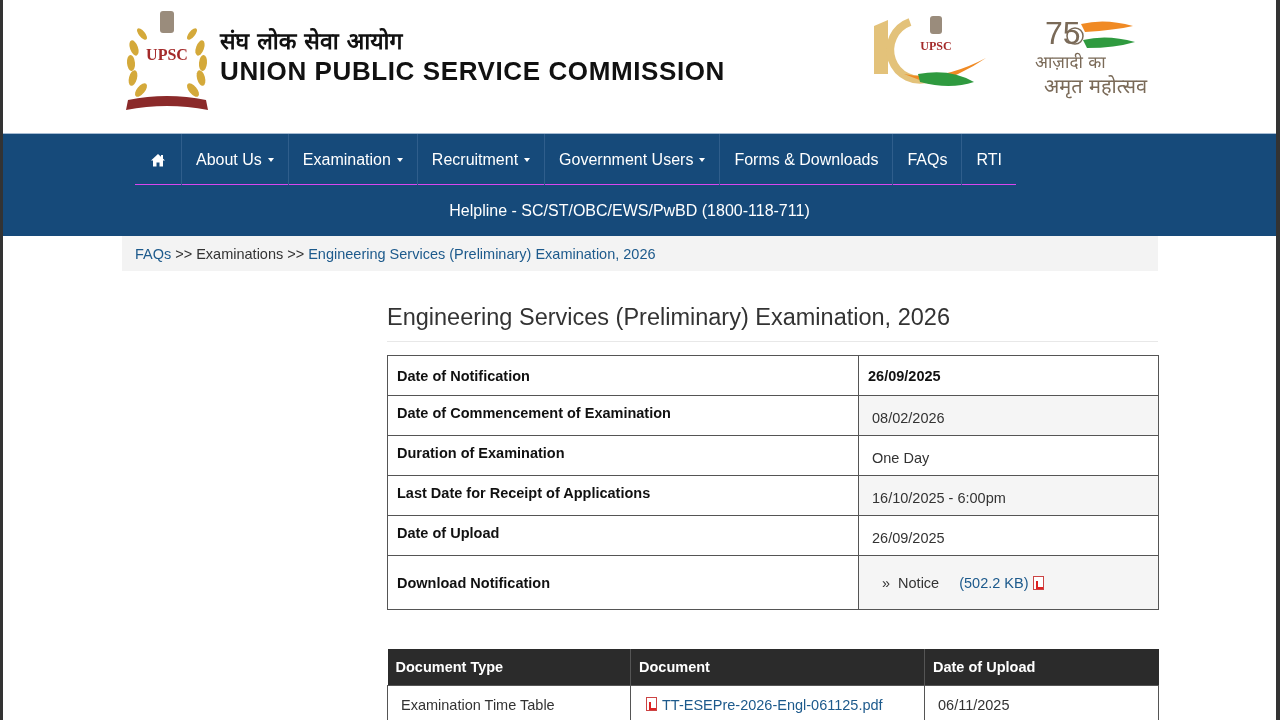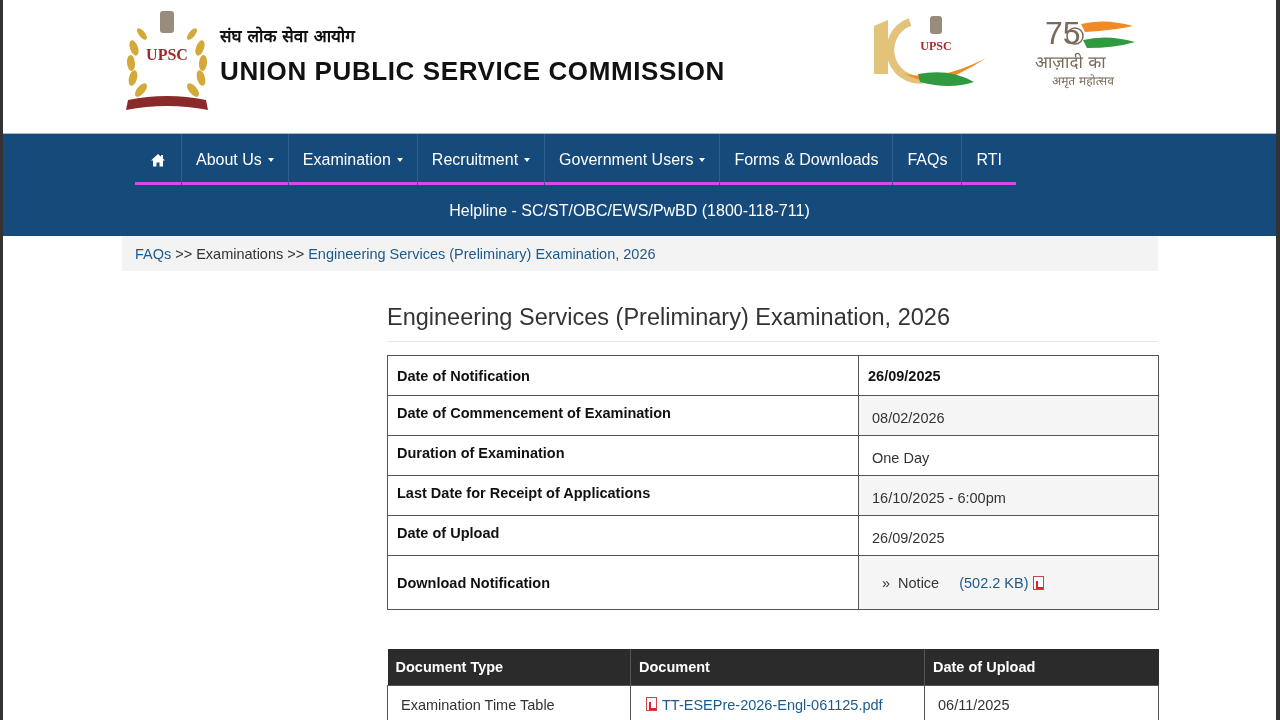--- a/index.html
+++ b/index.html
@@ -4,30 +4,30 @@
 <style>
   * { box-sizing: border-box; margin: 0; padding: 0; }
   html, body { width: 1280px; height: 720px; overflow: hidden; background: #fff; }
   body { font-family: "Liberation Sans", sans-serif; color: #333; position: relative; }
   .frame-left { position: absolute; left: 0; top: 0; width: 3px; height: 720px; background: #333; z-index: 5; }
   .frame-right { position: absolute; right: 0; top: 0; width: 4px; height: 720px; background: #333; z-index: 5; }
 
   
   .header { position: absolute; left: 0; top: 0; width: 1280px; height: 133px; background: #fff; }
   .emblem { position: absolute; left: 124px; top: 8px; width: 86px; height: 110px; }
-  .title-hi { position: absolute; left: 220px; top: 24px; font-family: "DejaVu Sans", sans-serif; font-size: 17px; font-weight: bold; color: #111; text-align: right; }
+  .title-hi { position: absolute; left: 220px; top: 24px; font-family: "DejaVu Sans", sans-serif; font-size: 23px; font-weight: bold; color: #111; text-align: right; }
   .title-en { position: absolute; left: 220px; top: 56px; font-family: "Liberation Sans", sans-serif; font-size: 26px; font-weight: bold; color: #111; letter-spacing: 0.6px; }
   .logo-100 { position: absolute; left: 870px; top: 12px; width: 120px; height: 78px; }
   .logo-azadi { position: absolute; left: 1035px; top: 14px; width: 115px; height: 80px; }
   .azadi-text1 { position: absolute; left: 0; top: 36px; font-family: "DejaVu Sans", sans-serif; font-size: 17px; color: #7a6a58; }
-  .azadi-text2 { position: absolute; left: 17px; top: 58px; font-family: "DejaVu Sans", sans-serif; font-size: 12px; color: #7a6a58; }
+  .azadi-text2 { position: absolute; left: 9px; top: 58px; font-family: "DejaVu Sans", sans-serif; font-size: 20px; color: #7a6a58; }
 
   
   .navbar { position: absolute; left: 3px; top: 133px; width: 1273px; height: 103px; background: #164a7a; border-top: 1px solid #a7bcd3; }
-  .nav-row { position: absolute; left: 132px; top: 0; height: 51px; display: flex; border-bottom: 3px solid #d946ef; }
+  .nav-row { position: absolute; left: 132px; top: 0; height: 51px; display: flex; border-bottom: 1px solid #d946ef; }
   .nav-item { height: 51px; display: flex; align-items: center; padding: 0 14px; color: #fff; font-size: 16px; border-right: 1px solid #2f5e8c; cursor: pointer; white-space: nowrap; }
   .nav-item:last-child { border-right: none; }
   .nav-item .caret { display: inline-block; margin-left: 6px; width: 0; height: 0; border-left: 3px solid transparent; border-right: 3px solid transparent; border-top: 4px solid #fff; vertical-align: middle; }
   .nav-home { padding: 0 15px 0 15px; }
   .helpline { position: absolute; left: 0; top: 52px; width: 1273px; height: 50px; display: flex; align-items: center; justify-content: center; color: #fff; font-size: 16px; padding-right: 20px; }
 
   
   .breadcrumb { position: absolute; left: 122px; top: 236px; width: 1036px; height: 35px; background: #f3f3f3; padding: 0 13px; display: flex; align-items: center; font-size: 14.5px; }
   .breadcrumb a { color: #1d5a8c; text-decoration: none; cursor: pointer; }
   .breadcrumb .sep { color: #333; margin: 0 4px; }

